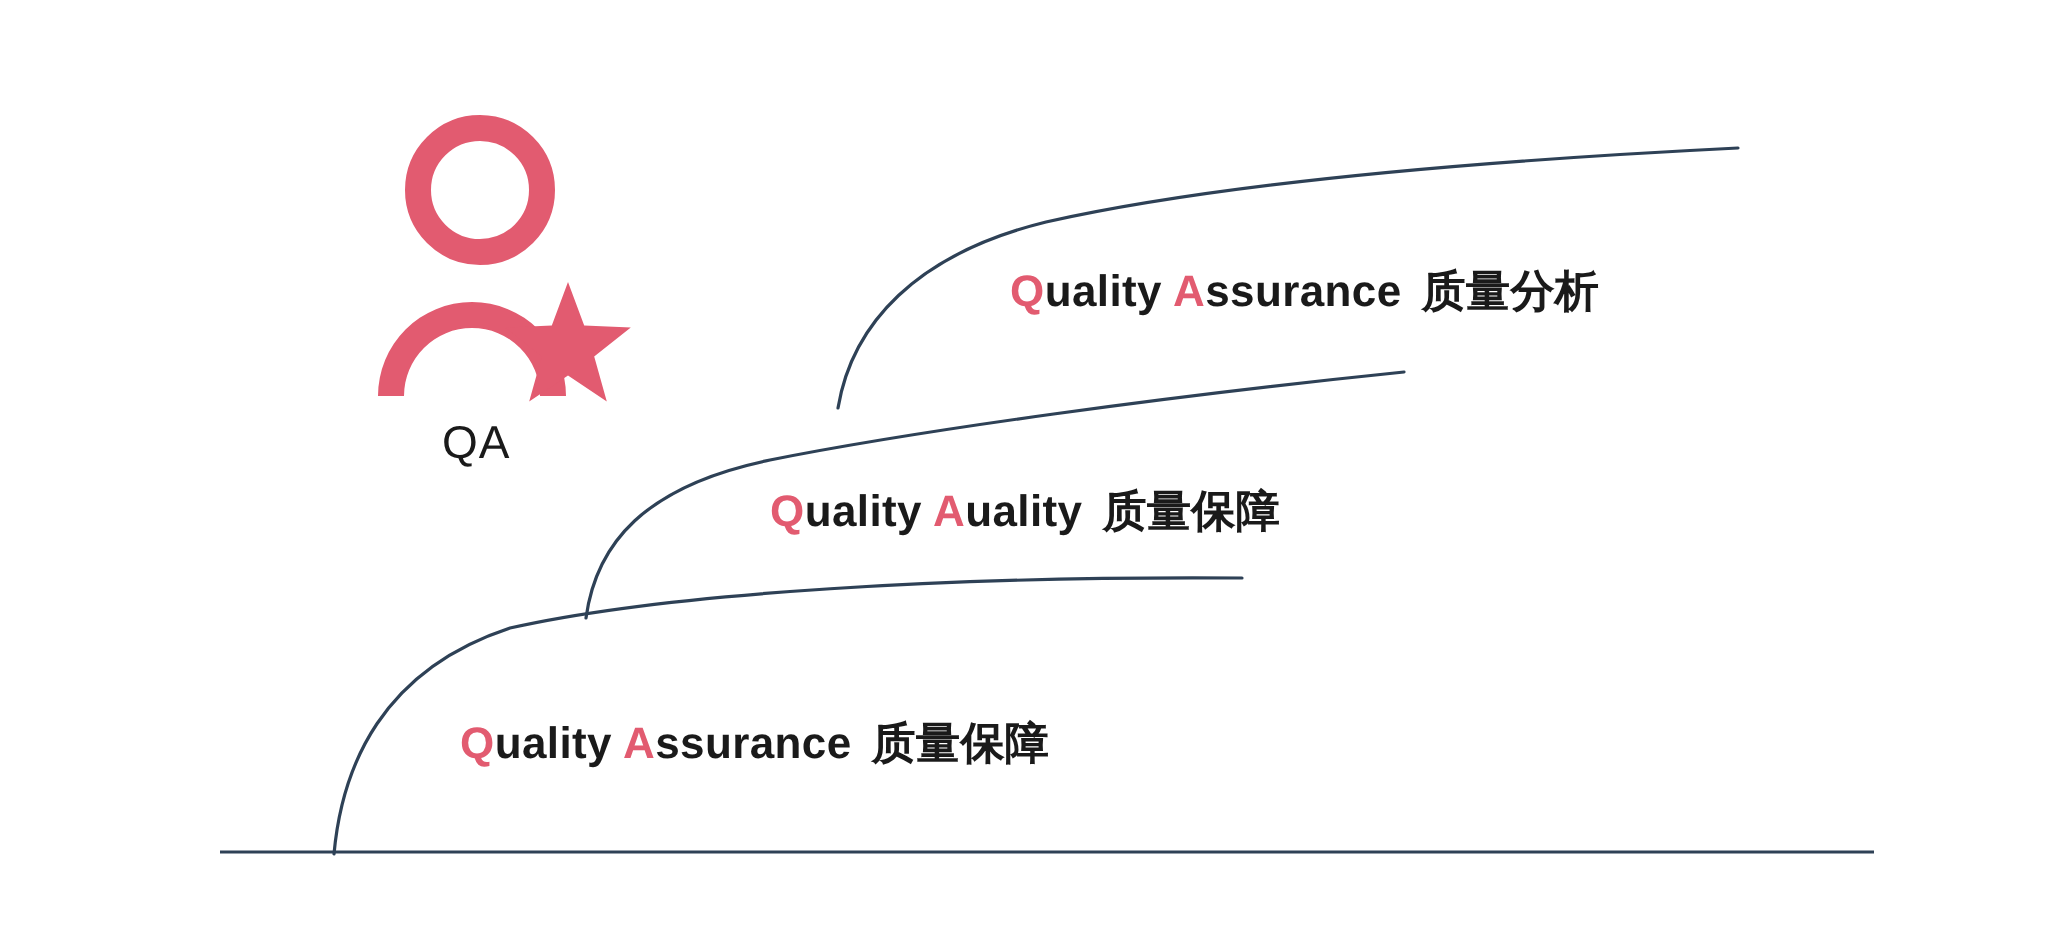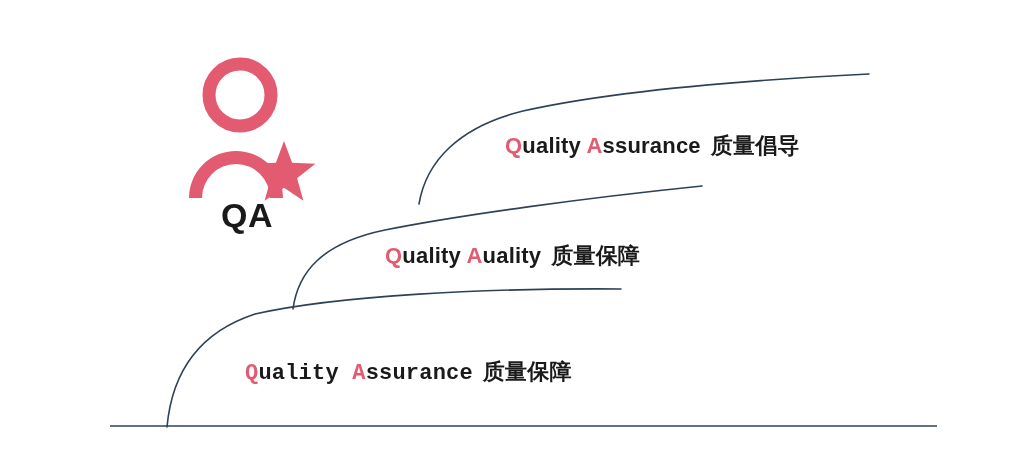--- a/index.html
+++ b/index.html
@@ -58,29 +58,29 @@
   }
   .accent {
     color: var(--color-accent);
   }
   .zh {
     margin-left: 10px;
   }
   .qa-label {
     position: absolute;
     left: 221px;
-    top: 196px;
-    font-weight: bold;
-    font-size: 34px;
+    top: 208px;
+    font-weight: normal;
+    font-size: 23px;
     color: var(--color-text);
     letter-spacing: 0.5px;
   }
   .label-advocate  { left: 505px; top: 131px; }
   .label-analysis  { left: 385px; top: 241px; }
-  .label-assurance { left: 245px; top: 357px; font-family: Liberation Mono, monospace; }
+  .label-assurance { left: 230px; top: 357px; }
 </style>
 </head>
 <body>
 
 <div class="canvas">
 
   <svg class="diagram-svg" viewBox="0 0 1024 467" aria-hidden="true">
 
     <path class="baseline" d="M 110 426 L 937 426"></path>
 
@@ -94,21 +94,21 @@
       <circle class="icon-head" cx="240" cy="95" r="31"></circle>
       <path class="icon-fill" d="M 189 198 A 47 47 0 0 1 283 198 L 270 198 A 34 34 0 0 0 202 198 Z"></path>
       <polygon class="icon-fill" points="284,141 292.1,162.8 315.4,163.8 297.1,178.3 303.4,200.7 284,187.8 264.6,200.7 270.9,178.3 252.6,163.8 275.9,162.8"></polygon>
     </g>
   </svg>
 
   <div class="qa-label">QA</div>
 
   <div class="tier-label label-advocate">
     <span class="accent">Q</span><span>uality</span>
-    <span class="accent">A</span><span>ssurance</span><span class="zh">质量倡导</span>
+    <span class="accent">A</span><span>ssurance</span><span class="zh">质量分析</span>
   </div>
 
   <div class="tier-label label-analysis">
     <span class="accent">Q</span><span>uality</span>
     <span class="accent">A</span><span>uality</span><span class="zh">质量保障</span>
   </div>
 
   <div class="tier-label label-assurance">
     <span class="accent">Q</span><span>uality</span>
     <span class="accent">A</span><span>ssurance</span><span class="zh">质量保障</span>

